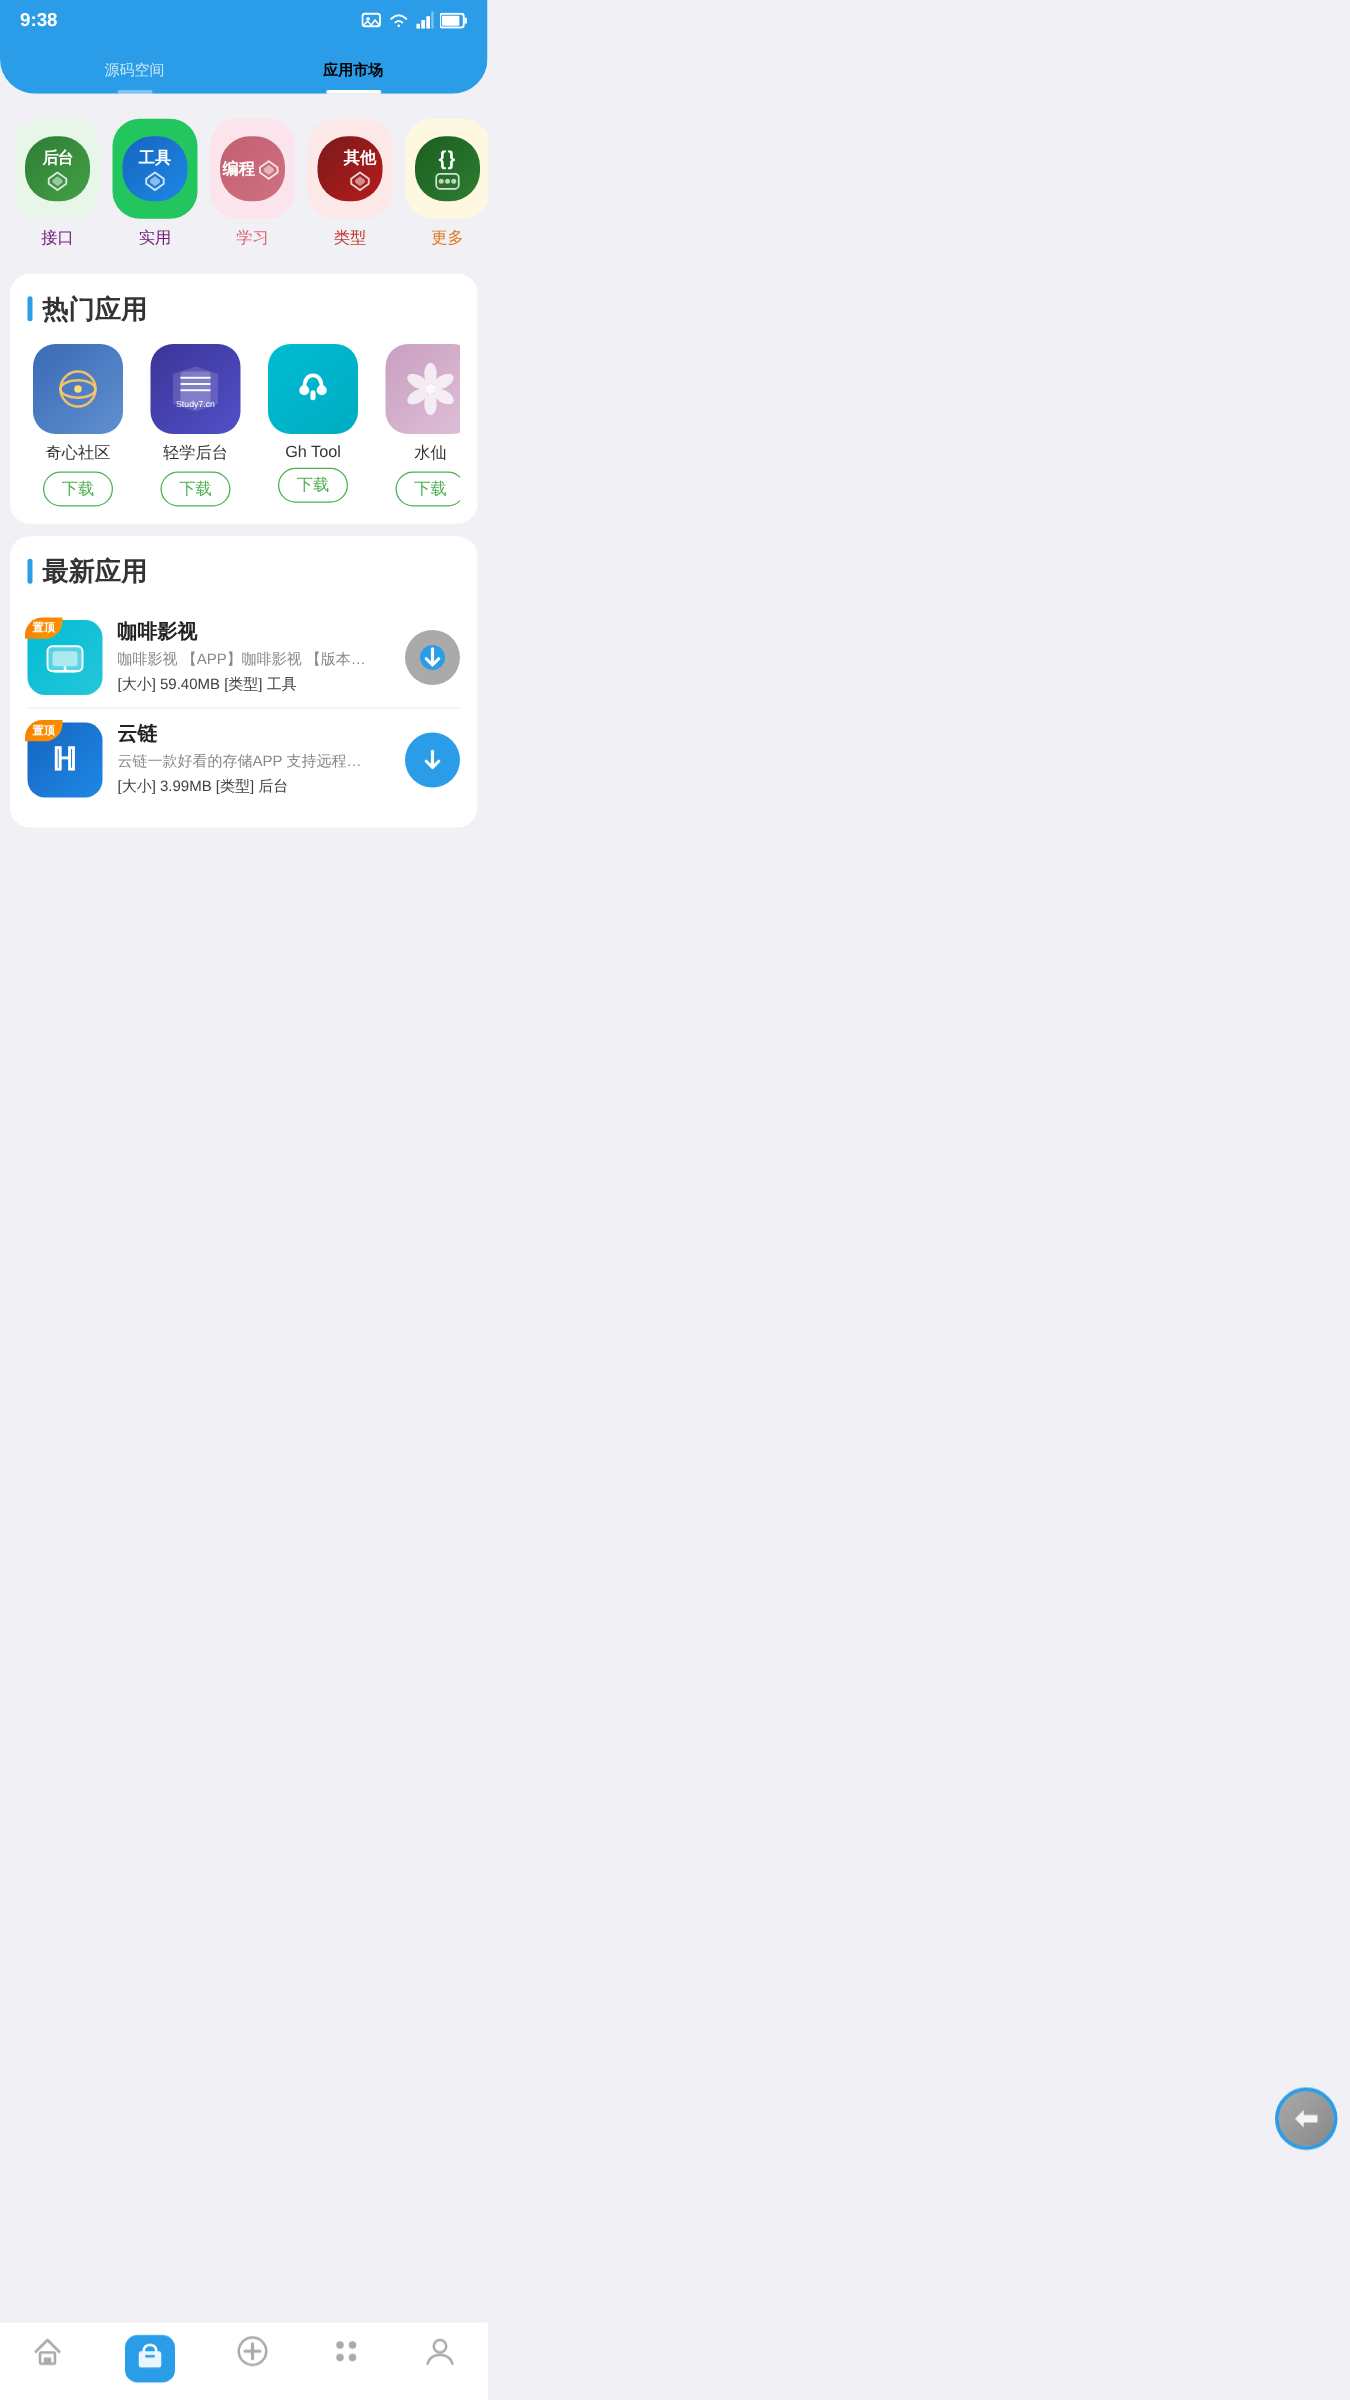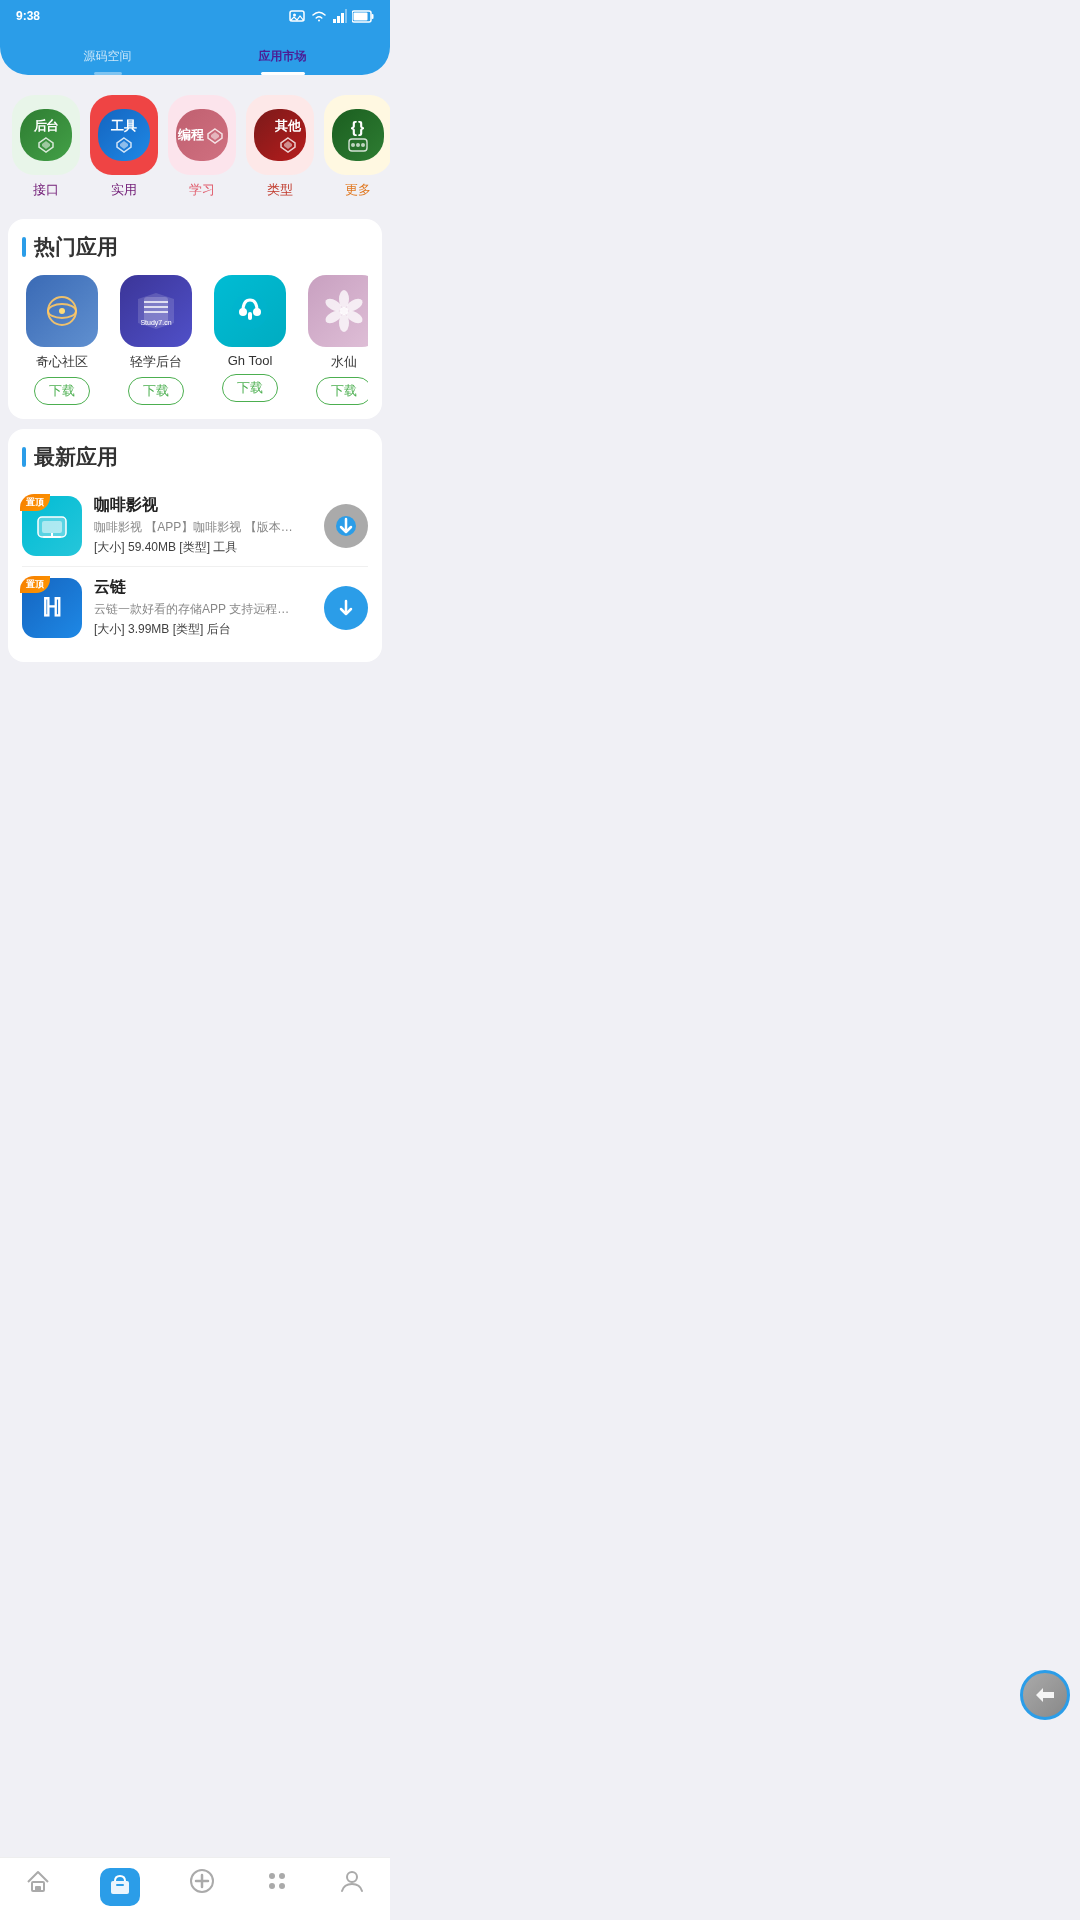--- a/index.html
+++ b/index.html
@@ -17,21 +17,21 @@
     .status-bar {
       background: #2b9de8;
       display: flex;
       justify-content: space-between;
       align-items: center;
       padding: 6px 16px;
       height: 32px;
     }
     .status-time {
       color: white;
-      font-size: 12px;
+      font-size: 15px;
       font-weight: 600;
     }
     .status-icons {
       display: flex;
       align-items: center;
       gap: 5px;
       color: white;
       font-size: 13px;
     }
 
@@ -85,21 +85,21 @@
     .tab {
       flex: 1;
       text-align: center;
       color: rgba(255,255,255,0.75);
       font-size: 12px;
       padding: 8px 0 10px;
       cursor: pointer;
       position: relative;
     }
     .tab.active {
-      color: #4c1d95;
+      color: #000000;
       font-weight: 600;
     }
     .tab-indicator {
       position: absolute;
       bottom: 0;
       left: 50%;
       transform: translateX(-50%);
       width: 44px;
       height: 3px;
       background: white;
@@ -135,21 +135,21 @@
     .cat-bg {
       width: 68px;
       height: 80px;
       border-radius: 22px;
       display: flex;
       align-items: center;
       justify-content: center;
       margin-bottom: 6px;
     }
     .cat-bg.light-green { background: #e8f5e9; }
-    .cat-bg.light-blue { background: #ef4444; }
+    .cat-bg.light-blue { background: #22c55e; }
     .cat-bg.light-pink { background: #fce4ec; }
     .cat-bg.light-red { background: #fde8e8; }
     .cat-bg.light-yellow { background: #fff8e1; }
 
     .cat-icon-inner {
       width: 52px;
       height: 52px;
       border-radius: 24px;
       display: flex;
       align-items: center;

